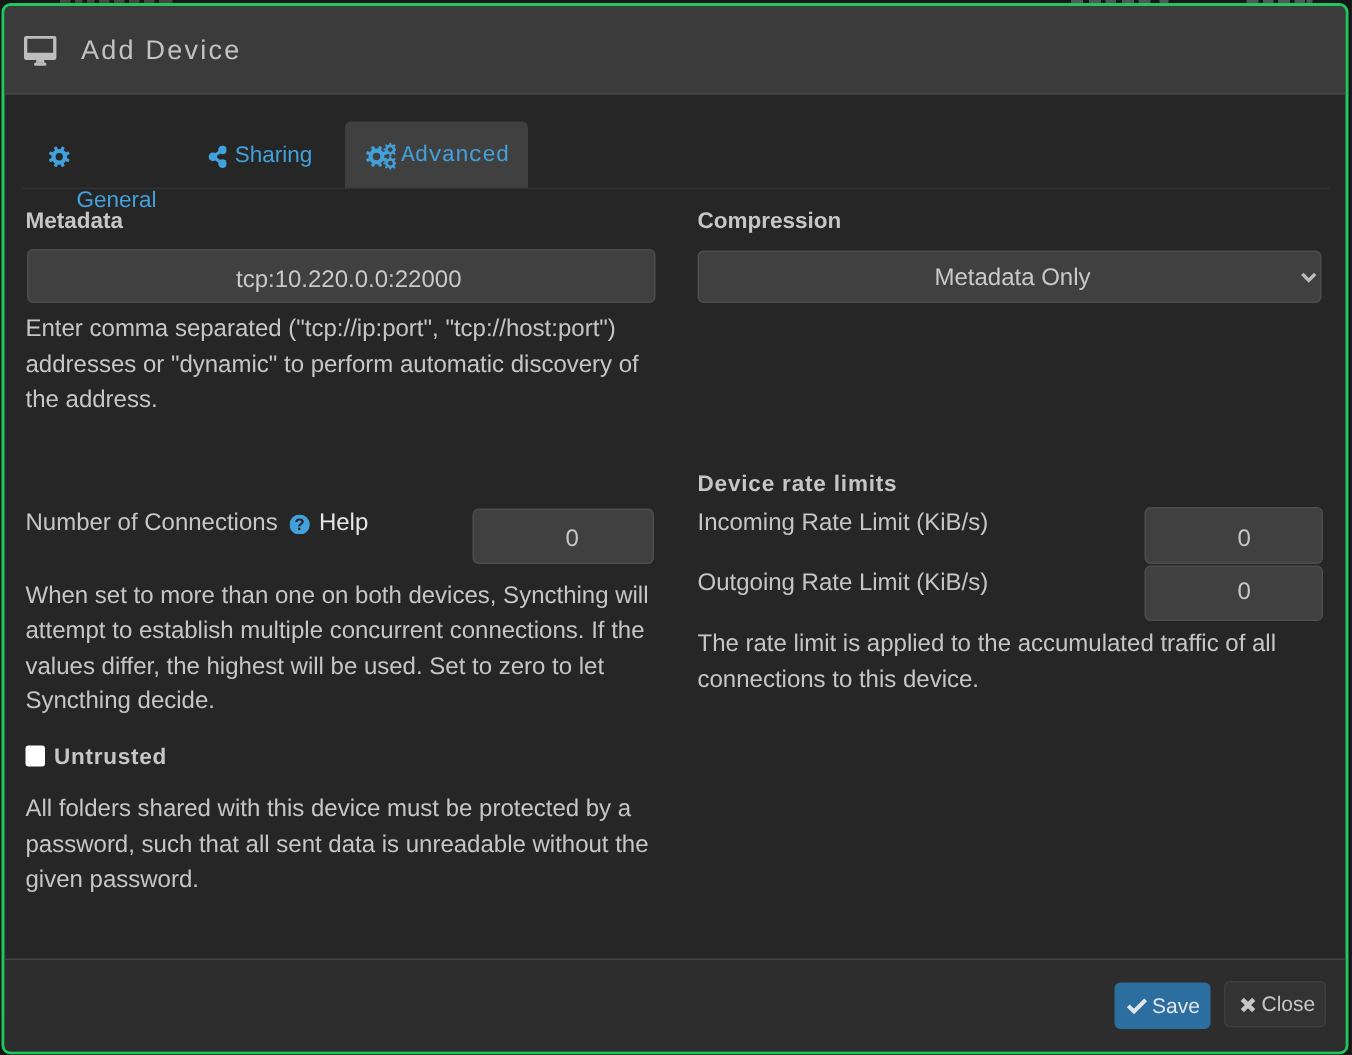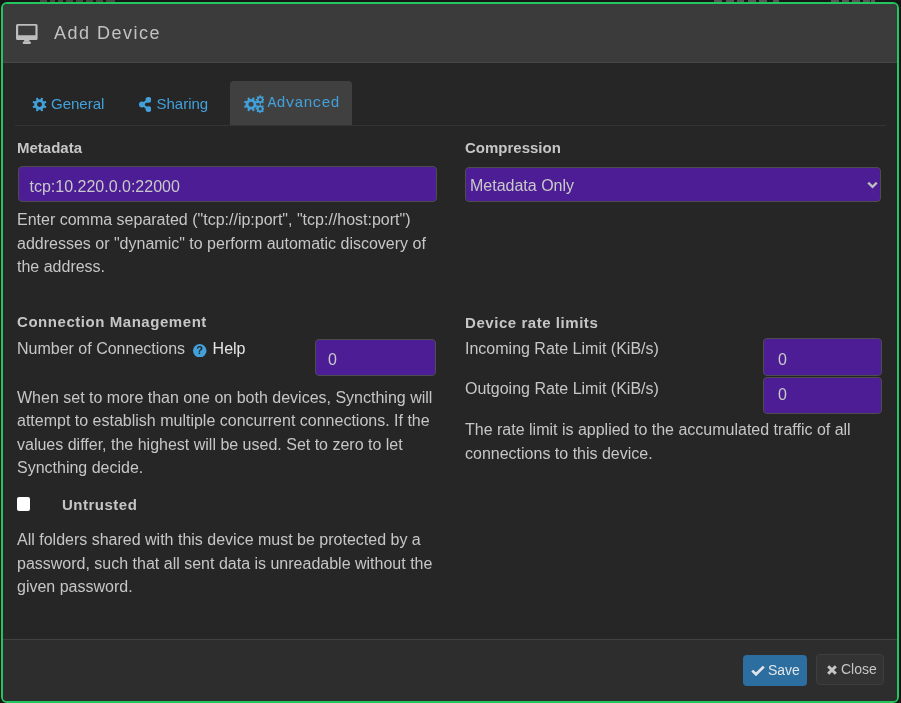--- a/index.html
+++ b/index.html
@@ -11,22 +11,22 @@
   .header { position:absolute; left:0; top:0; right:0; height:59px; background:#3b3b3b;
             border-bottom:1px solid #474747; }
   .title { position:absolute; left:51px; top:19px; font-size:18px; letter-spacing:1.5px; color:#c2c2c2; }
   .tab { position:absolute; top:77px; height:40px; font-size:15px; color:#42a1db; }
   .tab .lbl { position:absolute; top:12.7px; line-height:20px; }
   .tabactive { position:absolute; left:227px; top:77px; width:122px; height:45px;
                background:#404040; border-radius:4px 4px 0 0; }
   .tabline { position:absolute; left:12px; top:121px; width:871px; height:1px; background:#333333; }
   .lab { position:absolute; font-size:15px; font-weight:bold; color:#c6c6c6; line-height:23.5px; }
   .txt { position:absolute; font-size:16px; color:#c6c6c6; line-height:23.5px; }
-  .inp { position:absolute; background:#4c1d95; border:1px solid #4d4d4d; border-radius:4px;
-         color:#c9c9c9; font-size:16px; }
+  .inp { position:absolute; background:#404040; border:1px solid #4d4d4d; border-radius:4px;
+         color:#c9c9c9; font-size:16px;text-align:center; }
   .link { color:#e5e5e5; }
   .footer { position:absolute; left:0; right:0; top:634.5px; bottom:0; background:#2d2d2d;
             border-top:1px solid #414141; }
   .btn { position:absolute; border-radius:4px; font-size:14px; }
 </style>
 </head>
 <body>
 
   <div class="frag" style="left:40px;top:0;width:7px;height:2px;"></div>
   <div class="frag" style="left:50px;top:0;width:5px;height:2px;"></div>
@@ -66,21 +66,21 @@
         <rect x="6.86" y="0.40000000000000036" width="2.29" height="3.50" rx="0.6" transform="rotate(22.5 8 8)" fill="#42a1db"></rect>
         <rect x="6.86" y="0.40000000000000036" width="2.29" height="3.50" rx="0.6" transform="rotate(67.5 8 8)" fill="#42a1db"></rect>
         <rect x="6.86" y="0.40000000000000036" width="2.29" height="3.50" rx="0.6" transform="rotate(112.5 8 8)" fill="#42a1db"></rect>
         <rect x="6.86" y="0.40000000000000036" width="2.29" height="3.50" rx="0.6" transform="rotate(157.5 8 8)" fill="#42a1db"></rect>
         <rect x="6.86" y="0.40000000000000036" width="2.29" height="3.50" rx="0.6" transform="rotate(202.5 8 8)" fill="#42a1db"></rect>
         <rect x="6.86" y="0.40000000000000036" width="2.29" height="3.50" rx="0.6" transform="rotate(247.5 8 8)" fill="#42a1db"></rect>
         <rect x="6.86" y="0.40000000000000036" width="2.29" height="3.50" rx="0.6" transform="rotate(292.5 8 8)" fill="#42a1db"></rect>
         <rect x="6.86" y="0.40000000000000036" width="2.29" height="3.50" rx="0.6" transform="rotate(337.5 8 8)" fill="#42a1db"></rect>
         <circle cx="8" cy="8" r="2.6" fill="#262626"></circle>
       </svg>
-      <div class="lbl" style="left:19px;">General</div>
+      <div class="lbl" style="left:19px;margin-top:30px;">General</div>
     </div>
     <div class="tab" style="left:136px;">
       <svg style="position:absolute;top:15.5px;" width="12" height="15" viewBox="0 0 12 15">
         <g fill="#42a1db">
           <circle cx="9.4" cy="2.9" r="2.9"></circle>
           <circle cx="2.9" cy="7.5" r="2.9"></circle>
           <circle cx="9.4" cy="12.1" r="2.9"></circle>
           <path d="M2.4 6.5 L8.9 2 L10 3.8 L3.5 8.4 Z"></path>
           <path d="M2.4 8.5 L8.9 13 L10 11.2 L3.5 6.6 Z"></path>
         </g>
@@ -120,30 +120,29 @@
         <rect x="15.52" y="9.200000000000001" width="1.37" height="2.75" rx="0.6" transform="rotate(315.0 16.2 13.8)" fill="#42a1db"></rect>
         <circle cx="16.2" cy="13.8" r="1.6" fill="#404040"></circle>
       </svg>
       <div class="lbl" style="left:23.5px;font-family:Liberation Mono, monospace;">Advanced</div>
     </div>
 
     <div class="lab" style="left:14px;top:132px;">Metadata</div>
     <div class="inp" style="left:14.5px;top:161.5px;width:419px;height:36.5px;line-height:39px;padding-left:11px;">tcp:10.220.0.0:22000</div>
     <div class="txt" style="left:14px;top:204px;">Enter comma separated ("tcp://ip:port", "tcp://host:port")<br>addresses or "dynamic" to perform automatic discovery of<br>the address.</div>
 
-    <div class="lab" style="left:14px;top:305.5px;letter-spacing:0.55px;">Connection Management</div>
     <div class="txt" style="left:14px;top:333.3px;">Number of Connections<svg style="position:relative;top:3px;margin-left:8px;" width="13.5" height="13.5" viewBox="0 0 14 14">
         <circle cx="7" cy="7" r="7" fill="#42a1db"></circle>
         <text x="7" y="10.7" text-anchor="middle" font-size="11.5" font-weight="bold" fill="#262626" font-family="Liberation Sans">?</text>
       </svg><span class="link" style="margin-left:6px;">Help</span></div>
     <div class="inp" style="left:312px;top:335.2px;width:121px;height:37px;line-height:40px;padding-left:12px;">0</div>
     <div class="txt" style="left:14px;top:381.5px;">When set to more than one on both devices, Syncthing will<br>attempt to establish multiple concurrent connections. If the<br>values differ, the highest will be used. Set to zero to let<br>Syncthing decide.</div>
 
     <div style="position:absolute;left:14px;top:493.3px;width:13px;height:14px;background:#fff;border-radius:2px;"></div>
-    <div class="lab" style="left:33px;top:489px;letter-spacing:0.5px;margin-left:26px;">Untrusted</div>
+    <div class="lab" style="left:33px;top:489px;letter-spacing:0.5px;">Untrusted</div>
     <div class="txt" style="left:14px;top:524.2px;">All folders shared with this device must be protected by a<br>password, such that all sent data is unreadable without the<br>given password.</div>
 
     <div class="lab" style="left:462px;top:132px;">Compression</div>
     <div class="inp" style="left:462px;top:162.5px;width:416px;height:35px;line-height:35px;padding-left:4px;">Metadata Only
       <svg style="position:absolute;right:2px;top:13px;" width="11" height="8" viewBox="0 0 11 8">
         <path d="M1.2 1.6 L5.5 5.9 L9.8 1.6" stroke="#bdbdbd" stroke-width="2.3" fill="none"></path>
       </svg>
     </div>
 
     <div class="lab" style="left:462px;top:306.7px;letter-spacing:0.55px;">Device rate limits</div>

